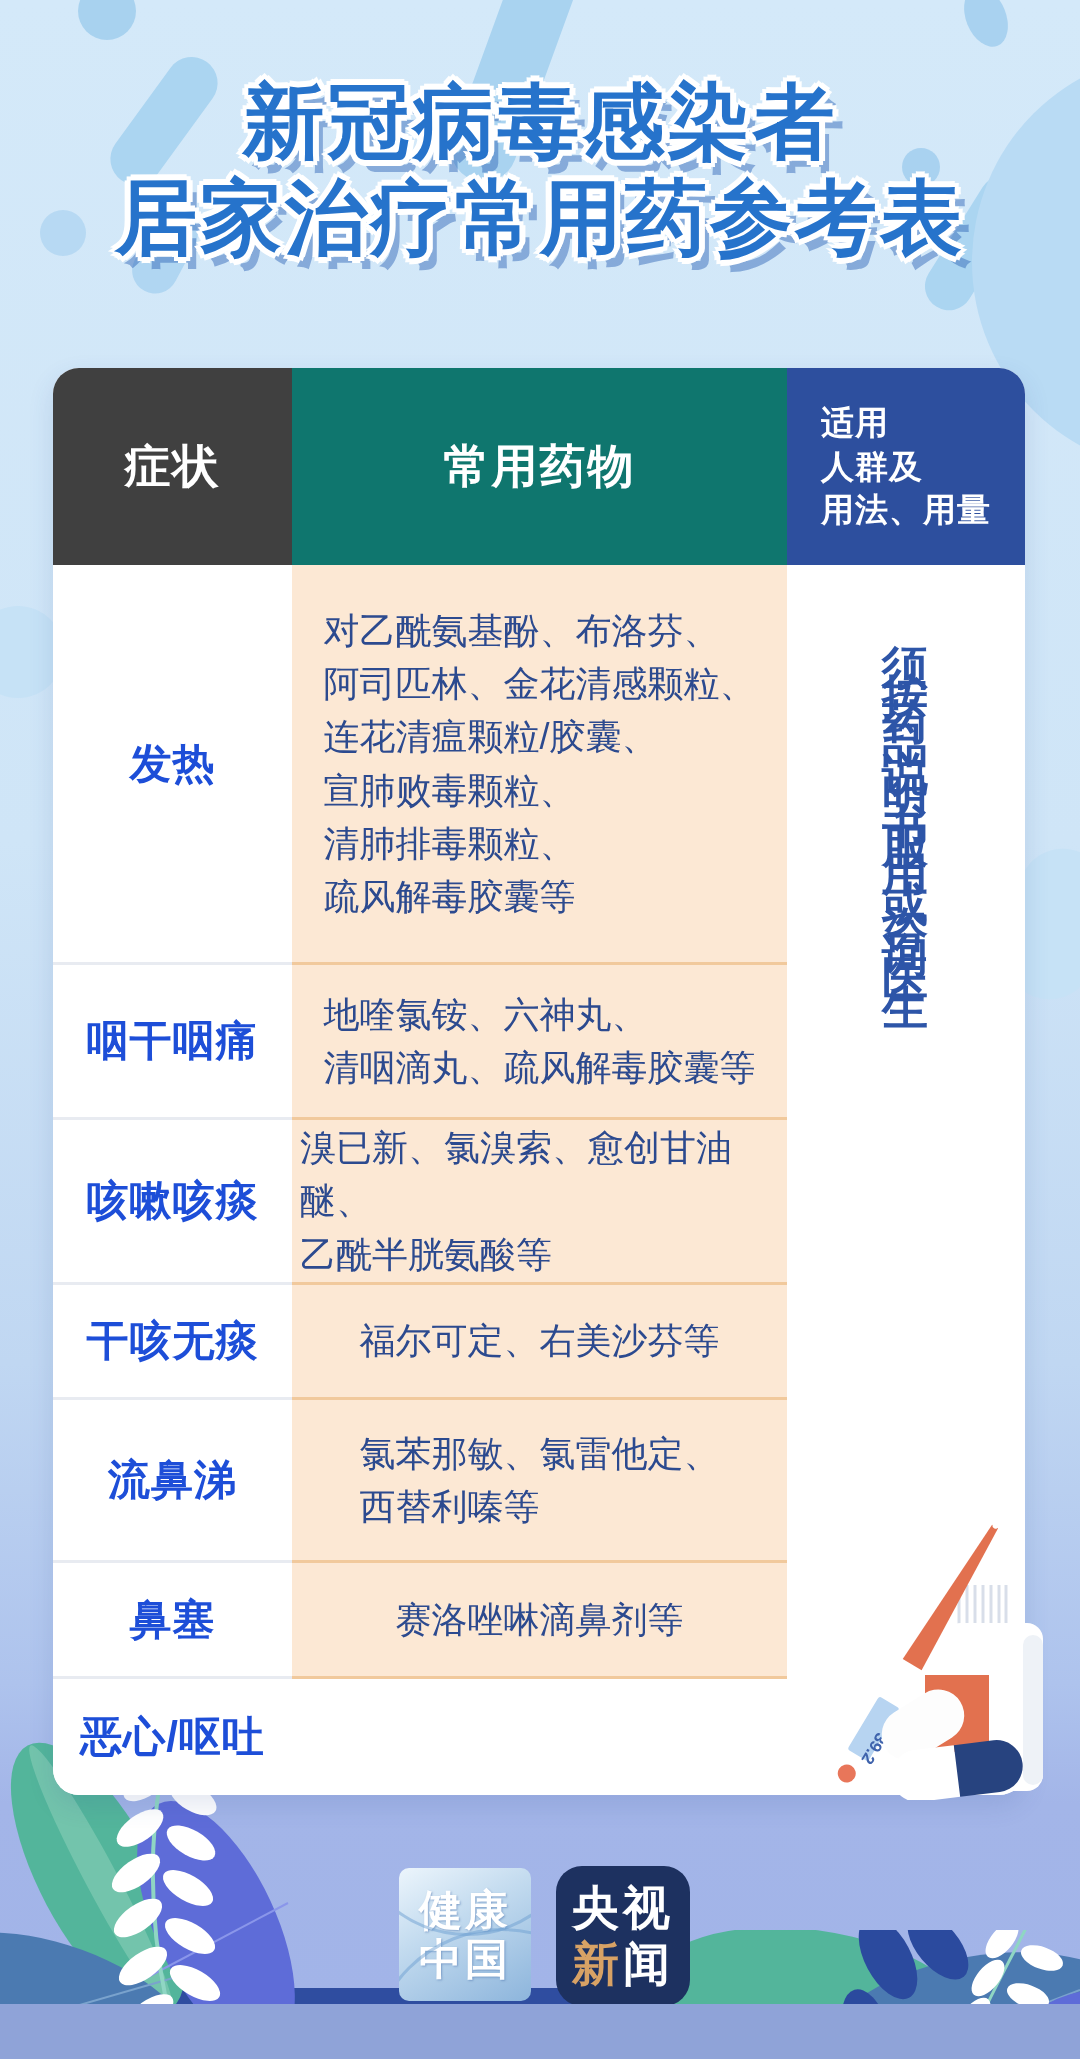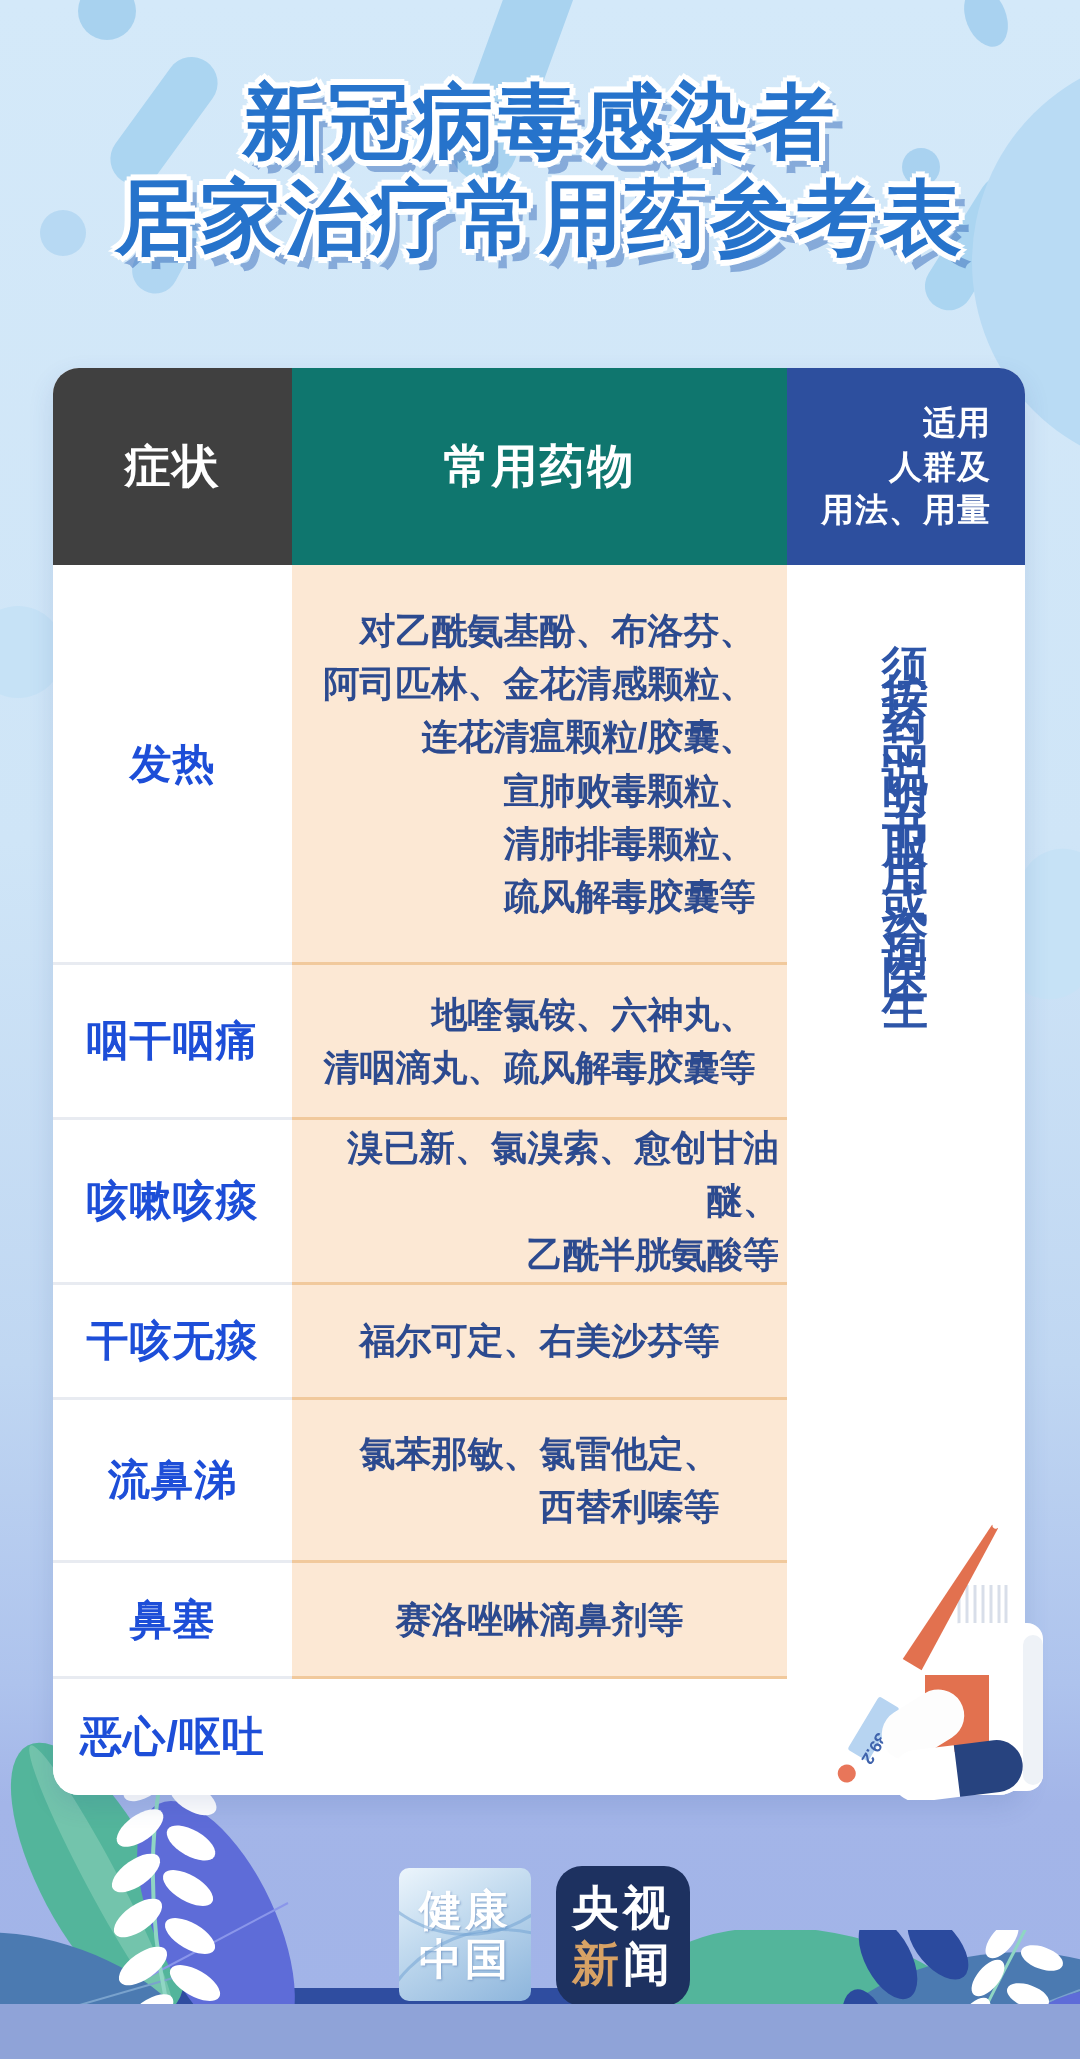--- a/index.html
+++ b/index.html
@@ -33,37 +33,37 @@
       -4px -4px 0 #fff, 4px -4px 0 #fff, -4px 4px 0 #fff, 4px 4px 0 #fff,
       10px 12px 0 rgba(40,96,180,.45);
   }
   
   .ref-table{
     position:absolute;left:53px;top:368px;width:972px;height:1427px;z-index:4;
     border-radius:26px;overflow:hidden;background:#ffffff;
     box-shadow:0 10px 26px rgba(50,80,150,.14);
   }
   .thead{display:flex;height:197px;}
-  .th{display:flex;align-items:center;justify-content:center;color:#ffffff;font-weight:bold;text-align:right;}
+  .th{display:flex;align-items:center;justify-content:center;color:#ffffff;font-weight:bold;text-align:left;}
   .th1{width:239px;background:#404040;font-size:46px;letter-spacing:2px;}
   .th2{width:495px;background:#0f766e;font-size:46px;letter-spacing:2px;}
   .th3{width:238px;background:#2d4f9e;font-size:33px;line-height:1.32;white-space:pre-line;letter-spacing:1px;}
   .tbody{
     display:grid;height:1230px;
     grid-template-columns:239px 495px 238px;
     grid-template-rows:400px 155px 165px 115px 163px 116px 116px;
   }
   .r1{grid-row:1}.r2{grid-row:2}.r3{grid-row:3}.r4{grid-row:4}.r5{grid-row:5}.r6{grid-row:6}.r7{grid-row:7}
   .sym{
     grid-column:1;background:#ffffff;display:flex;align-items:center;justify-content:center;
     font-weight:bold;font-size:42px;color:#1d4ed8;border-bottom:3px solid #e8ebf1;letter-spacing:1px;
   }
   .med{
     grid-column:2;background:#fce8d4;display:flex;align-items:center;justify-content:center;
-    text-align:right;font-weight:bold;font-size:36px;color:#2c4a8f;line-height:1.48;
+    text-align:left;font-weight:normal;font-size:36px;color:#2c4a8f;line-height:1.48;
     white-space:pre-line;border-bottom:3px solid #f1c99c;padding:12px 8px;box-sizing:border-box;
   }
   .sym.r7,.med.r7{border-bottom:none;}
   .note-cell{grid-column:3;grid-row:1/8;background:#ffffff;position:relative;}
   .note-v{
     position:absolute;top:44px;left:50%;transform:translateX(-50%);
     writing-mode:vertical-rl;text-orientation:upright;
     font-weight:bold;font-size:46px;letter-spacing:26px;color:#2d55a8;
   }
   

